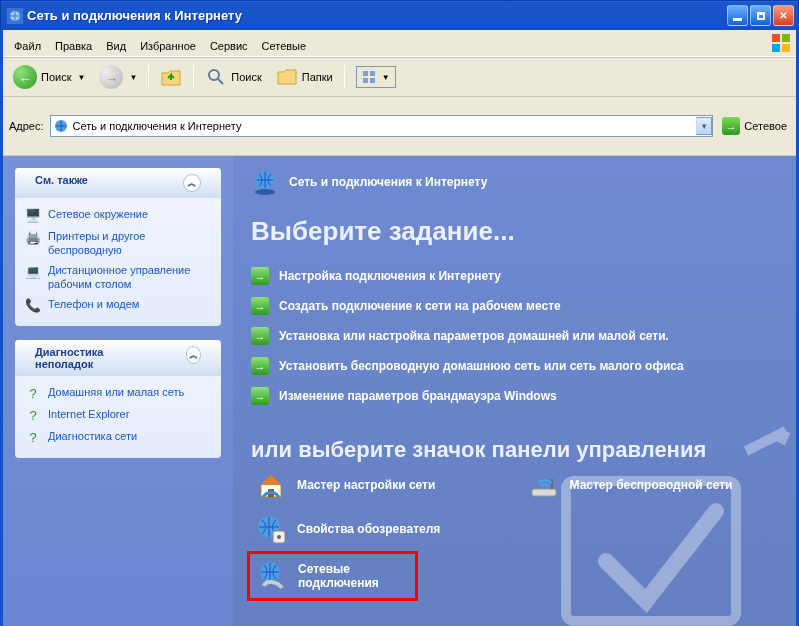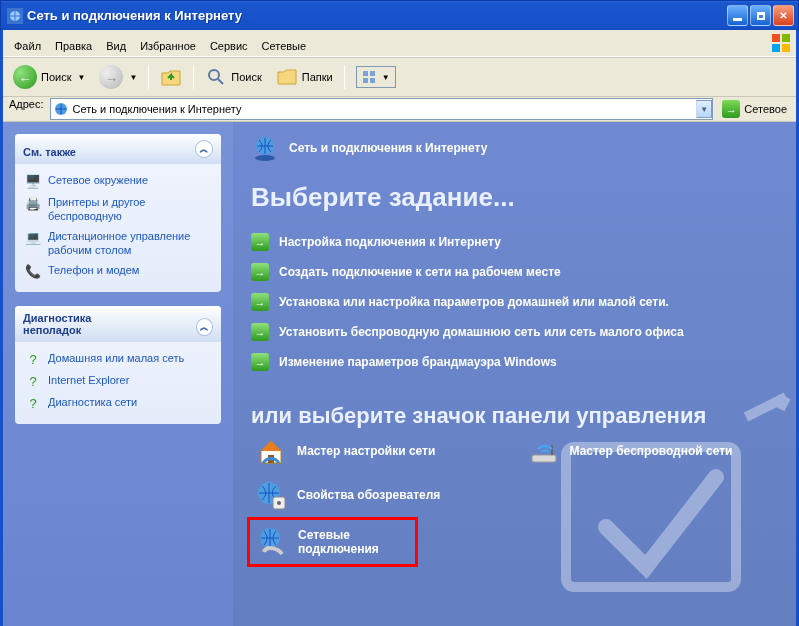--- a/index.html
+++ b/index.html
@@ -35,34 +35,34 @@
   .tbtn { display:flex; align-items:center; gap:4px; padding:3px 5px; border:1px solid transparent; border-radius:3px; cursor:default;}
   .tbtn .circ { width:24px;height:24px;border-radius:50%;display:flex;align-items:center;justify-content:center;}
   .green { background:radial-gradient(circle at 30% 30%,#8fe17c,#2d9a1f);}
   .grey { background:radial-gradient(circle at 30% 30%,#eee,#b7b7b7);}
   .tbtn .arr { color:#fff; font-size:13px; font-weight:bold;}
   .dd { font-size:8px; margin-left:2px; color:#000;}
 
   .views { border:1px solid #7e9ab7; width:40px; height:22px; display:flex; align-items:center; justify-content:center; gap:4px;}
 
   
-  .addrbar { background:#ece9d8; display:flex; padding:1px 4px; gap:4px; border-top:1px solid #cac6b8; border-bottom:1px solid #cac6b8;}
+  .addrbar { background:#ece9d8; display:flex; align-items:center; padding:18px 4px; gap:4px; border-top:1px solid #cac6b8; border-bottom:1px solid #cac6b8;}
   .addrbar label { padding:0 2px;}
   .addrbox { flex:1; background:#fff; border:1px solid #7f9db9; height:22px; display:flex; align-items:center; padding:0 2px;}
   .addrbox .ico { width:16px;height:16px; margin-right:4px;}
   .addrbox span { flex:1;}
   .addrbox .dd2{ width:16px;height:18px; background:linear-gradient(to bottom,#dfeefd,#b8d6f9); border:1px solid #7f9db9; display:flex;align-items:center;justify-content:center; font-size:8px; color:#4d6185; margin:-1px -2px -1px 0; border-left:1px solid #cad9ef;}
   .gobtn { display:flex; align-items:center; gap:4px; padding:2px 5px;}
   .gobtn .sq2{ width:18px;height:18px; background:linear-gradient(to bottom,#7ed957,#2d9a1f); border-radius:3px; display:flex;align-items:center;justify-content:center; color:#fff; font-weight:bold; font-size:11px;}
 
   
   .content { display:flex; height:515px; background:#6a86d4;}
   .sidecol { width:230px; padding:12px; background:linear-gradient(to bottom,#7792d7 0,#6985d0 100%); display:flex; flex-direction:column; gap:14px;}
   .panel { background:linear-gradient(to bottom,#f1f5fd,#e4ecfb); border-radius:4px; overflow:hidden; font-size:11px;}
-  .panel .phdr { background:linear-gradient(to bottom,#fff,#d0def3); padding:6px 8px; display:flex; align-items:flex-end; color:#1c3e8c; font-weight:bold;gap:48px;}
+  .panel .phdr { background:linear-gradient(to bottom,#fff,#d0def3); padding:6px 20px; display:flex; align-items:flex-start; color:#1c3e8c; font-weight:bold;gap:48px;}
   .panel .phdr .coll { margin-left:auto; width:18px;height:18px;border-radius:50%; border:1px solid #a9c1e8; background:#fff; display:flex;align-items:center;justify-content:center; color:#4d6fad; font-size:9px;}
   .panel ul{ list-style:none; margin:0; padding:6px 10px 10px;}
   .panel li{ display:flex; align-items:flex-start; gap:7px; padding:3px 0; color:#1c57c3; cursor:pointer;}
   .panel li .pi{ width:16px;height:16px; flex:none; display:flex;align-items:center;justify-content:center; font-size:13px;}
   .panel li span{ line-height:14px;}
 
   .mainarea { flex:1; padding:0 0 0 8px; background:linear-gradient(to bottom,#6f8ad1 0,#637fc0 100%); color:#fff; position:relative; overflow:hidden;}
   .crumb { display:flex; align-items:center; gap:10px; padding:12px 10px 0;}
   .crumb .big{ width:28px; height:28px;}
   .crumb .t{ font-weight:bold; font-size:12px;}

